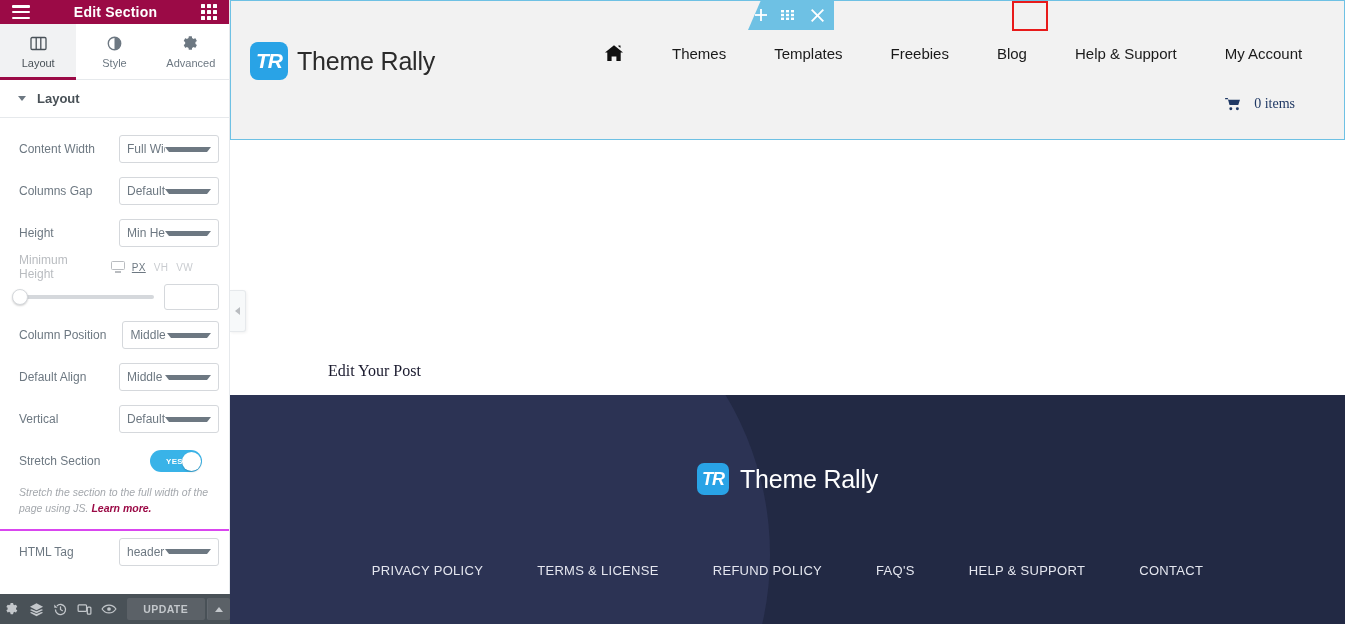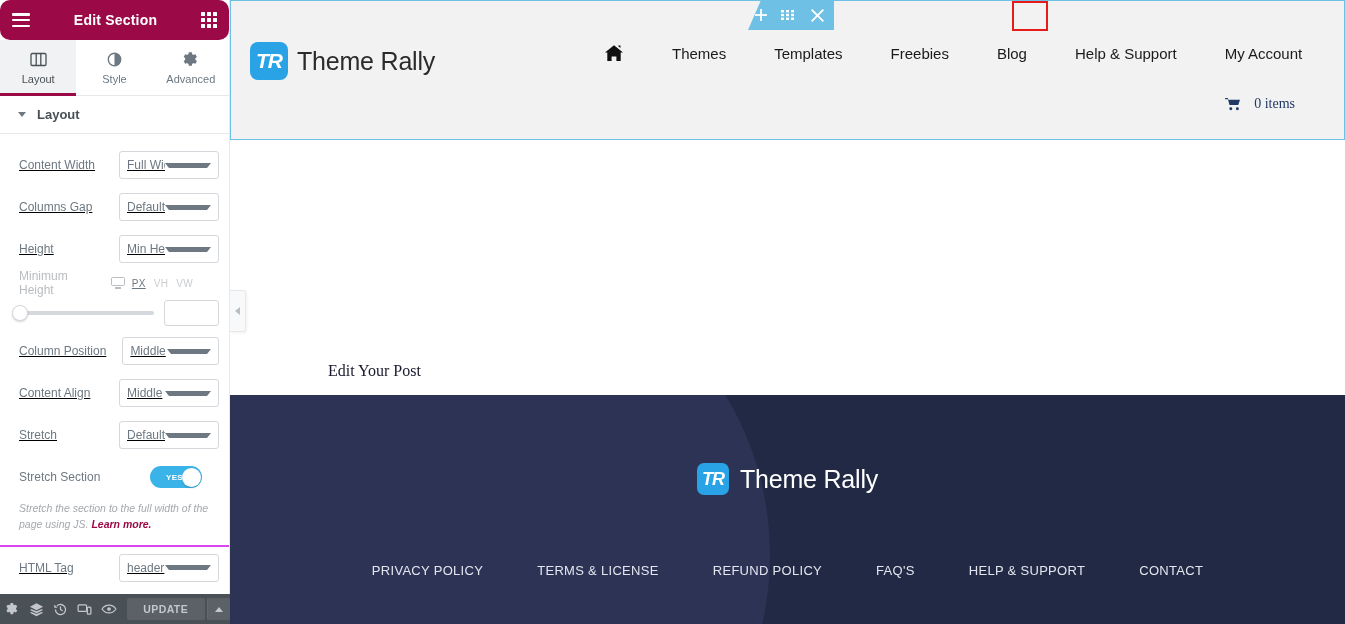--- a/index.html
+++ b/index.html
@@ -10,22 +10,22 @@
   }
   #app { position: relative; width: 1345px; height: 624px; display: flex; }
 
   
   #panel {
     width: 230px; height: 624px; background: #fff;
     position: relative; flex: 0 0 230px;
     border-right: 1px solid #e6e9ec;
   }
   .panel-header {
-    height: 40px; background: #9b0a46; display: flex;
-    align-items: center; justify-content: space-between; padding: 0 12px; border-radius: 10px;
+    height: 24px; background: #9b0a46; display: flex;
+    align-items: center; justify-content: space-between; padding: 0 12px;
   }
   .panel-title {
     color: #fff; font-size: 14px; font-weight: bold; letter-spacing: .2px;
     flex: 1; text-align: center;
   }
   .ico-hamburger { width: 18px; height: 14px; display: flex; flex-direction: column;
     justify-content: space-between; cursor: pointer; }
   .ico-hamburger i { display: block; height: 2.5px; background: #fff; border-radius: 1px; }
   .ico-grid { width: 16px; height: 16px; display: grid; grid-template-columns: repeat(3,1fr);
     grid-template-rows: repeat(3,1fr); gap: 1.6px; cursor: pointer; }
@@ -43,21 +43,21 @@
   .section-title-row {
     height: 38px; display: flex; align-items: center; gap: 11px;
     padding: 0 18px; border-bottom: 1px solid #e6e9ec;
     font-size: 13px; color: #495157; font-weight: bold; cursor: pointer;
   }
   .caret-dn { width: 0; height: 0; border-left: 4.5px solid transparent;
     border-right: 4.5px solid transparent; border-top: 5px solid #6d7882; }
 
   .controls { padding: 10px 0 0 0; }
   .ctl-row { display: flex; align-items: center; padding: 0 10px 0 19px;
-    height: 42px; gap: 16px; text-decoration: underline; }
+    height: 42px; gap: 16px; }
   .ctl-label { font-size: 12px; color: #6d7882; flex: 1; white-space: nowrap; }
   .sel {
     width: 100px; height: 28px; border: 1px solid #d5d8dc; border-radius: 3px;
     background: #fff; display: flex; align-items: center; padding: 0 7px;
     font-size: 12px; color: #6d7882; position: relative; cursor: pointer;
   }
   .sel span { flex: 1; white-space: nowrap; overflow: hidden; }
   .sel .caret { width: 0; height: 0; border-left: 4px solid transparent;
     border-right: 4px solid transparent; border-top: 5px solid #6d7882; }
 
@@ -285,29 +285,29 @@
 
       <div class="ctl-row">
         <div class="ctl-label">Column Position</div>
         <div class="sel">
           <span>Middle</span>
           <span class="caret"></span>
         </div>
       </div>
 
       <div class="ctl-row">
-        <div class="ctl-label">Content Align</div>
+        <div class="ctl-label">Default Align</div>
         <div class="sel">
           <span>Middle</span>
           <span class="caret"></span>
         </div>
       </div>
 
       <div class="ctl-row">
-        <div class="ctl-label">Stretch</div>
+        <div class="ctl-label">Vertical</div>
         <div class="sel">
           <span>Default</span>
           <span class="caret"></span>
         </div>
       </div>
 
       <div class="toggle-row">
         <div class="ctl-label">Stretch Section</div>
         <div class="toggle">
           <span class="yes">YES</span>

